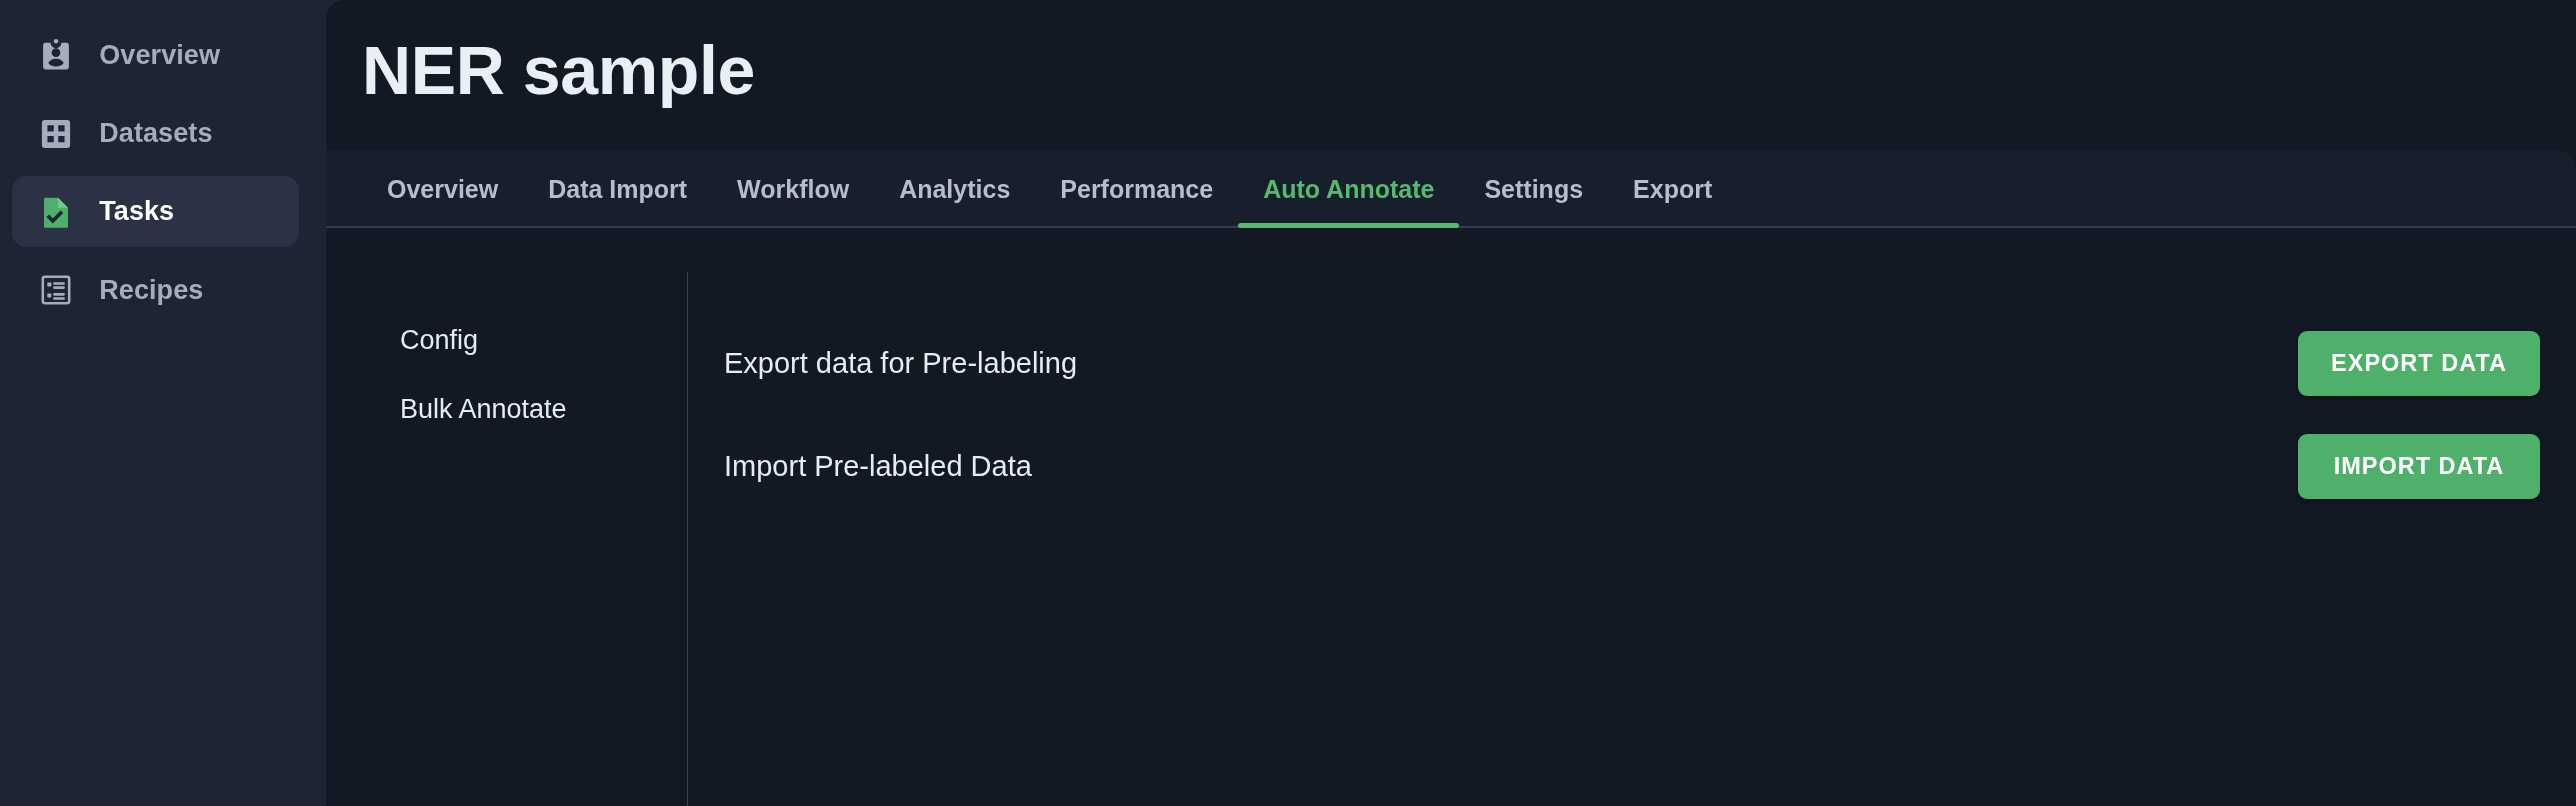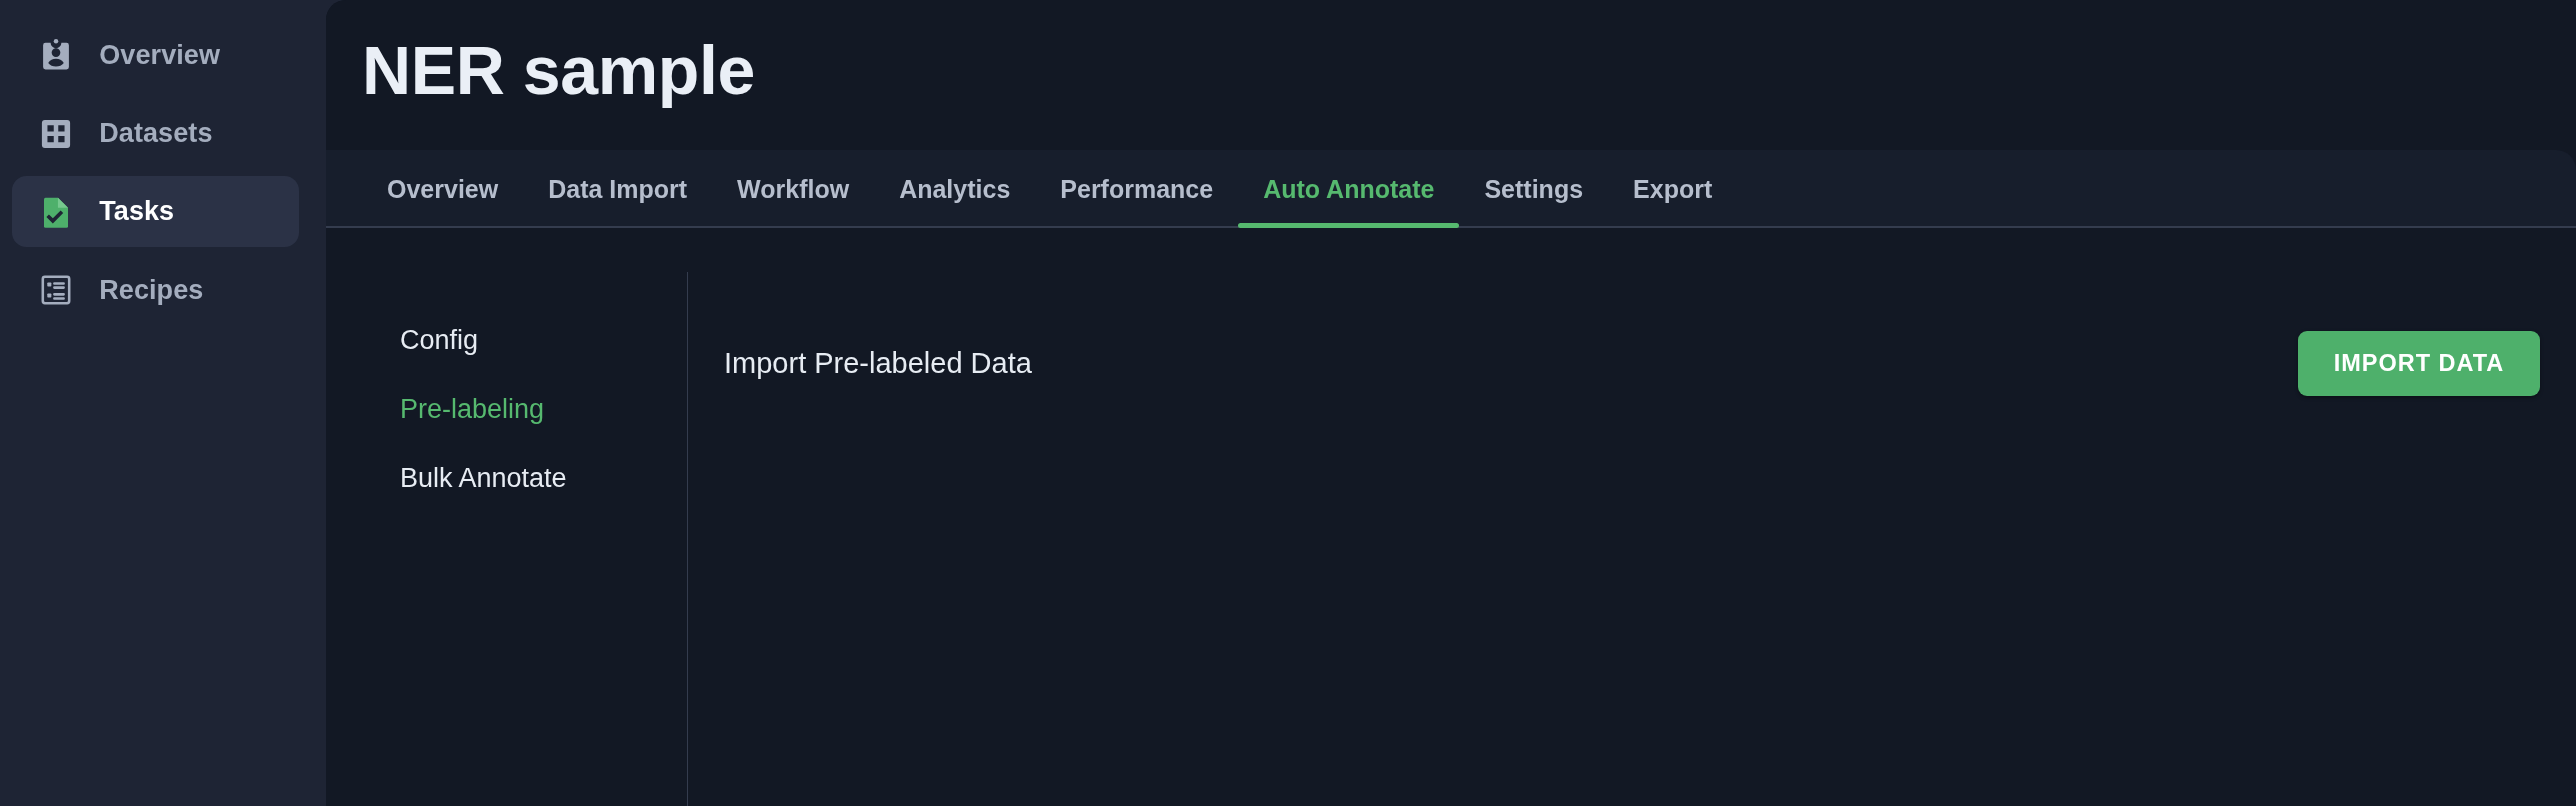--- a/index.html
+++ b/index.html
@@ -284,30 +284,31 @@
         <span>Export</span>
       </div>
     </div>
 
     <div class="content-wrap">
 
       <aside class="subnav">
         <div class="subnav-item">
           <span>Config</span>
         </div>
-        <div class="subnav-item active">
-          <span>Pre-labeling</span>
-        </div>
         <div class="subnav-item">
           <span>Bulk Annotate</span>
         </div>
       </aside>
 
       <main class="main">
 
+        <div class="action-row">
+          <span class="action-label">Export data for Pre-labeling</span>
+          <button class="btn">EXPORT DATA</button>
+        </div>
 
         <div class="action-row">
           <span class="action-label">Import Pre-labeled Data</span>
           <button class="btn">IMPORT DATA</button>
         </div>
 
       </main>
     </div>
 
   </section>

